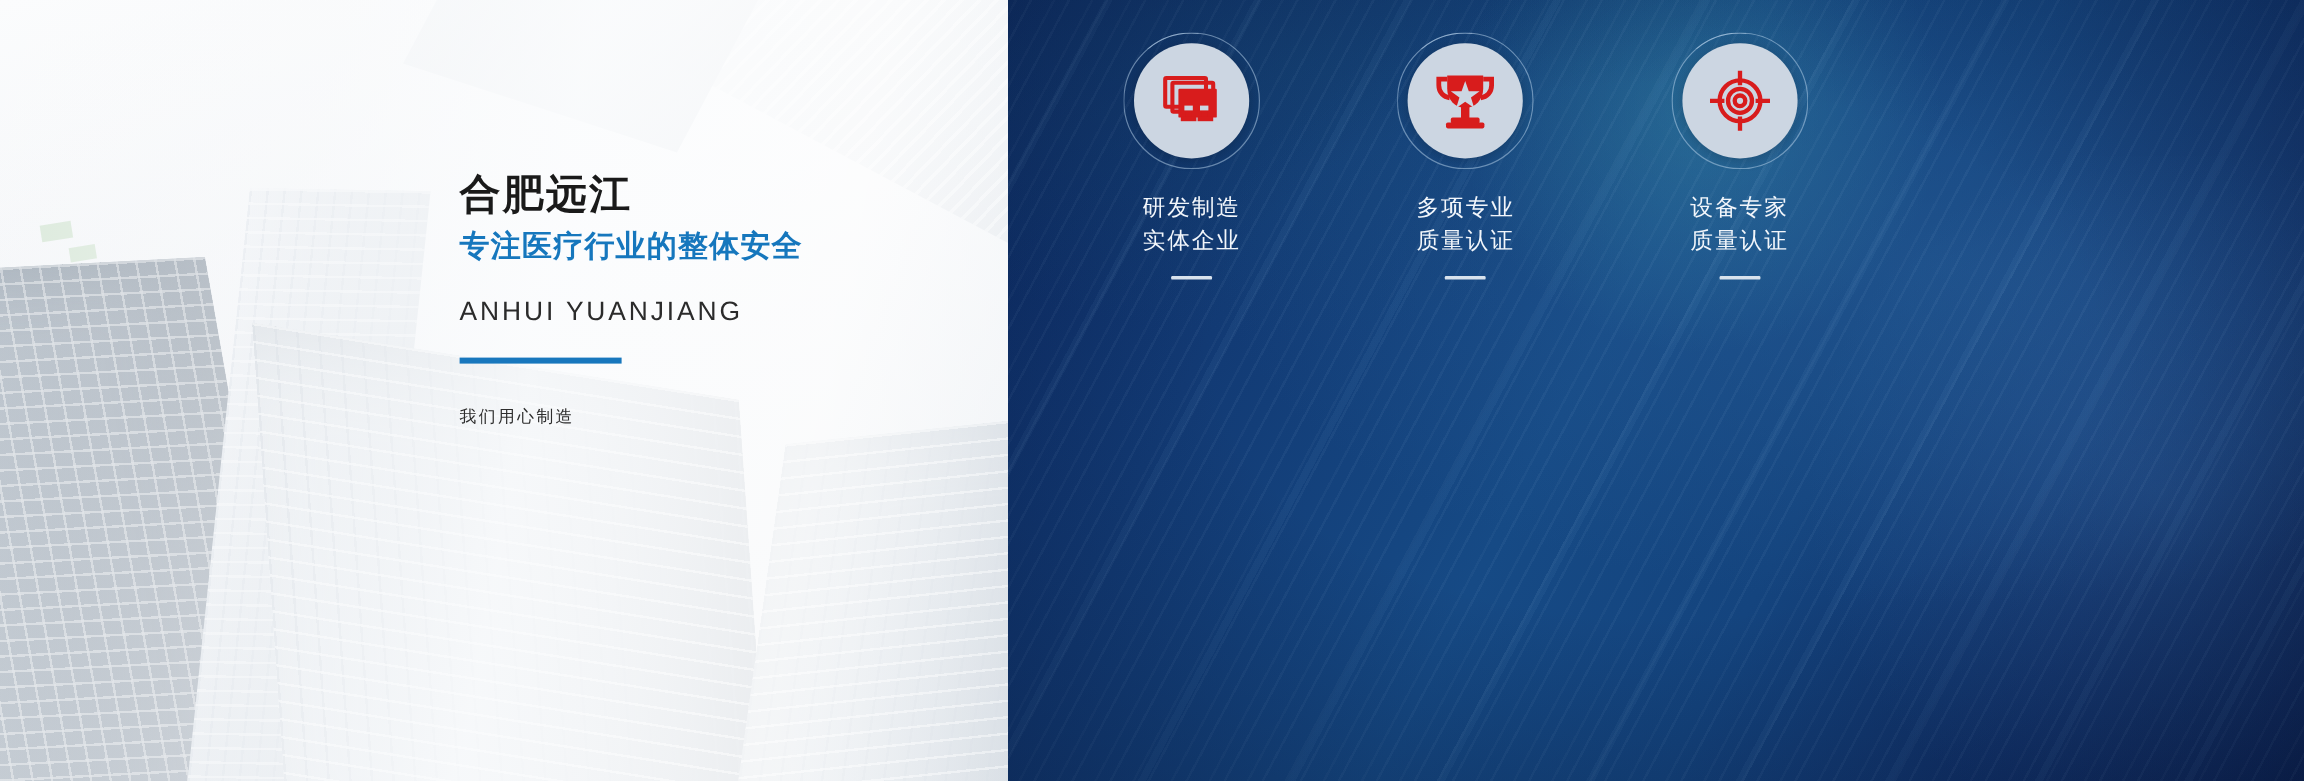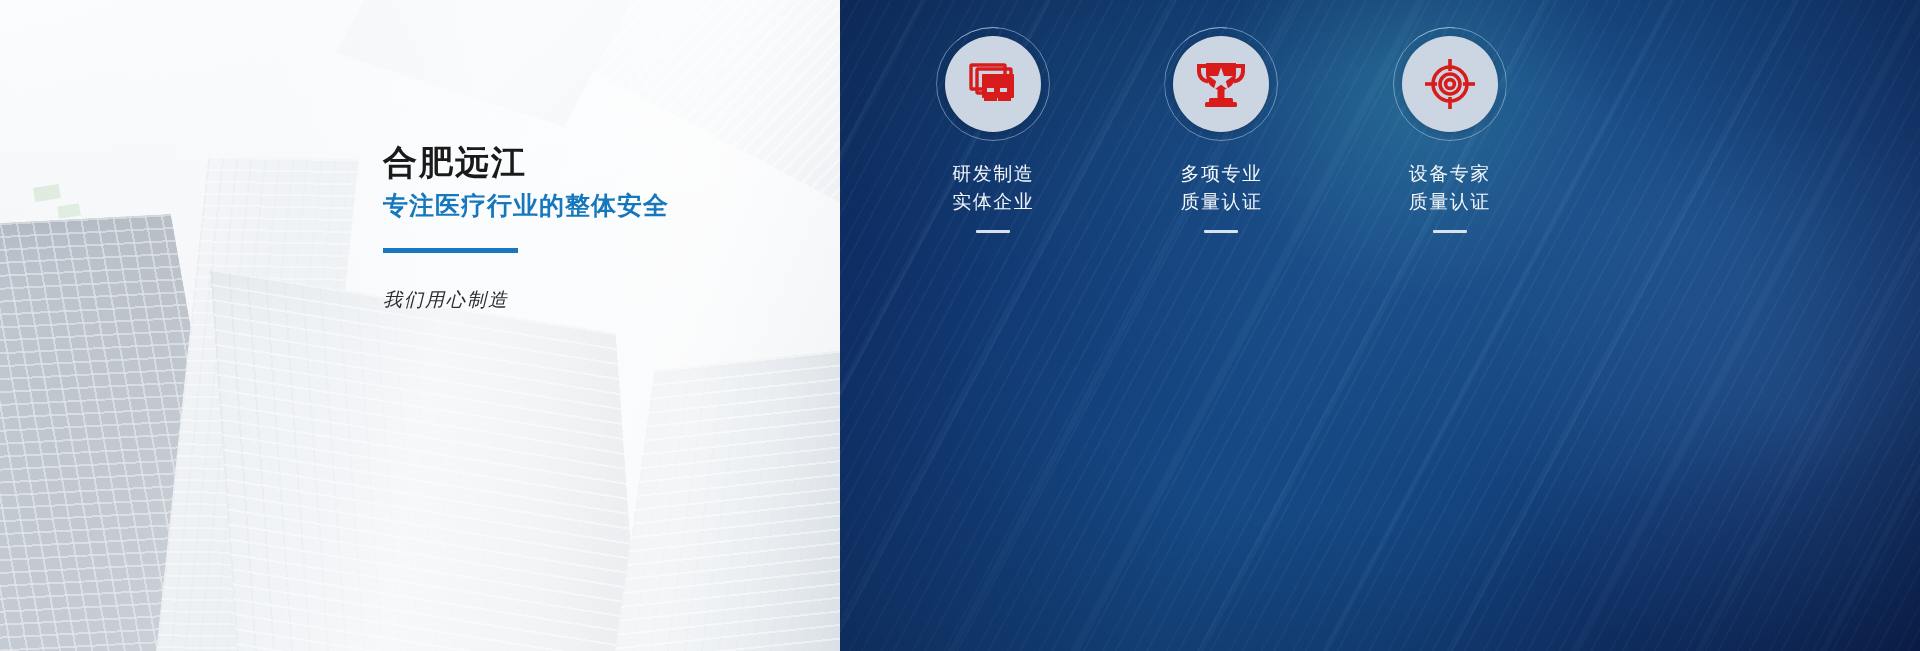--- a/index.html
+++ b/index.html
@@ -82,21 +82,21 @@
   
   .left-copy{ position:absolute; left:383px; top:140px; width:430px; z-index:5; }
   .title-cn{ font-size:34px; font-weight:700; color:#1a1a1a; letter-spacing:2px;
     line-height:1.35; }
   .title-sub{ font-size:25px; font-weight:700; color:#1677bd; letter-spacing:1px;
     line-height:1.4; white-space:nowrap; margin-top:2px; }
   .title-en{ font-size:22px; font-weight:500; color:#2b2b2b; letter-spacing:2.4px;
     margin-top:24px; }
   .rule{ width:135px; height:5px; background:#1877bd; margin-top:25px; }
   .points{ margin-top:37px; }
-  .point{ font-size:19px; color:#2d2d2d; letter-spacing:2px; line-height:1; margin-bottom:28px;font-style:italic; }
+  .point{ font-size:14px; color:#2d2d2d; letter-spacing:2px; line-height:1; margin-bottom:28px; }
 
   
   .right-panel{ position:relative; width:1080px; height:651px; overflow:hidden;
     background:
       radial-gradient(ellipse 90% 70% at 72% 34%, rgba(39,92,150,.55) 0%, rgba(19,52,104,0) 62%),
       radial-gradient(ellipse 60% 50% at 22% 8%, rgba(24,74,120,.5) 0%, rgba(15,44,92,0) 70%),
       linear-gradient(117deg,#0d2a63 0%,#123a74 22%,#164a85 45%,#14447e 62%,#102f66 82%,#0b1f4d 100%); }
 
   .streaks{ position:absolute; inset:-15%; opacity:.5;
     background:repeating-linear-gradient(118deg,
@@ -163,20 +163,21 @@
         </div>
       <div class="tower tower-d">
           <div class="glass"></div>
         </div>
     </div>
     <div class="haze"></div>
 
     <div class="left-copy">
       <div class="title-cn">合肥远江</div>
       <div class="title-sub">专注医疗行业的整体安全</div>
+      <div class="title-en">ANHUI YUANJIANG</div>
       <div class="rule"></div>
       <div class="points">
         <div class="point">我们用心制造</div>
       </div>
     </div>
   </div>
 
   <div class="right-panel">
     <div class="glow-teal"></div>
     <div class="glow-blue"></div>

